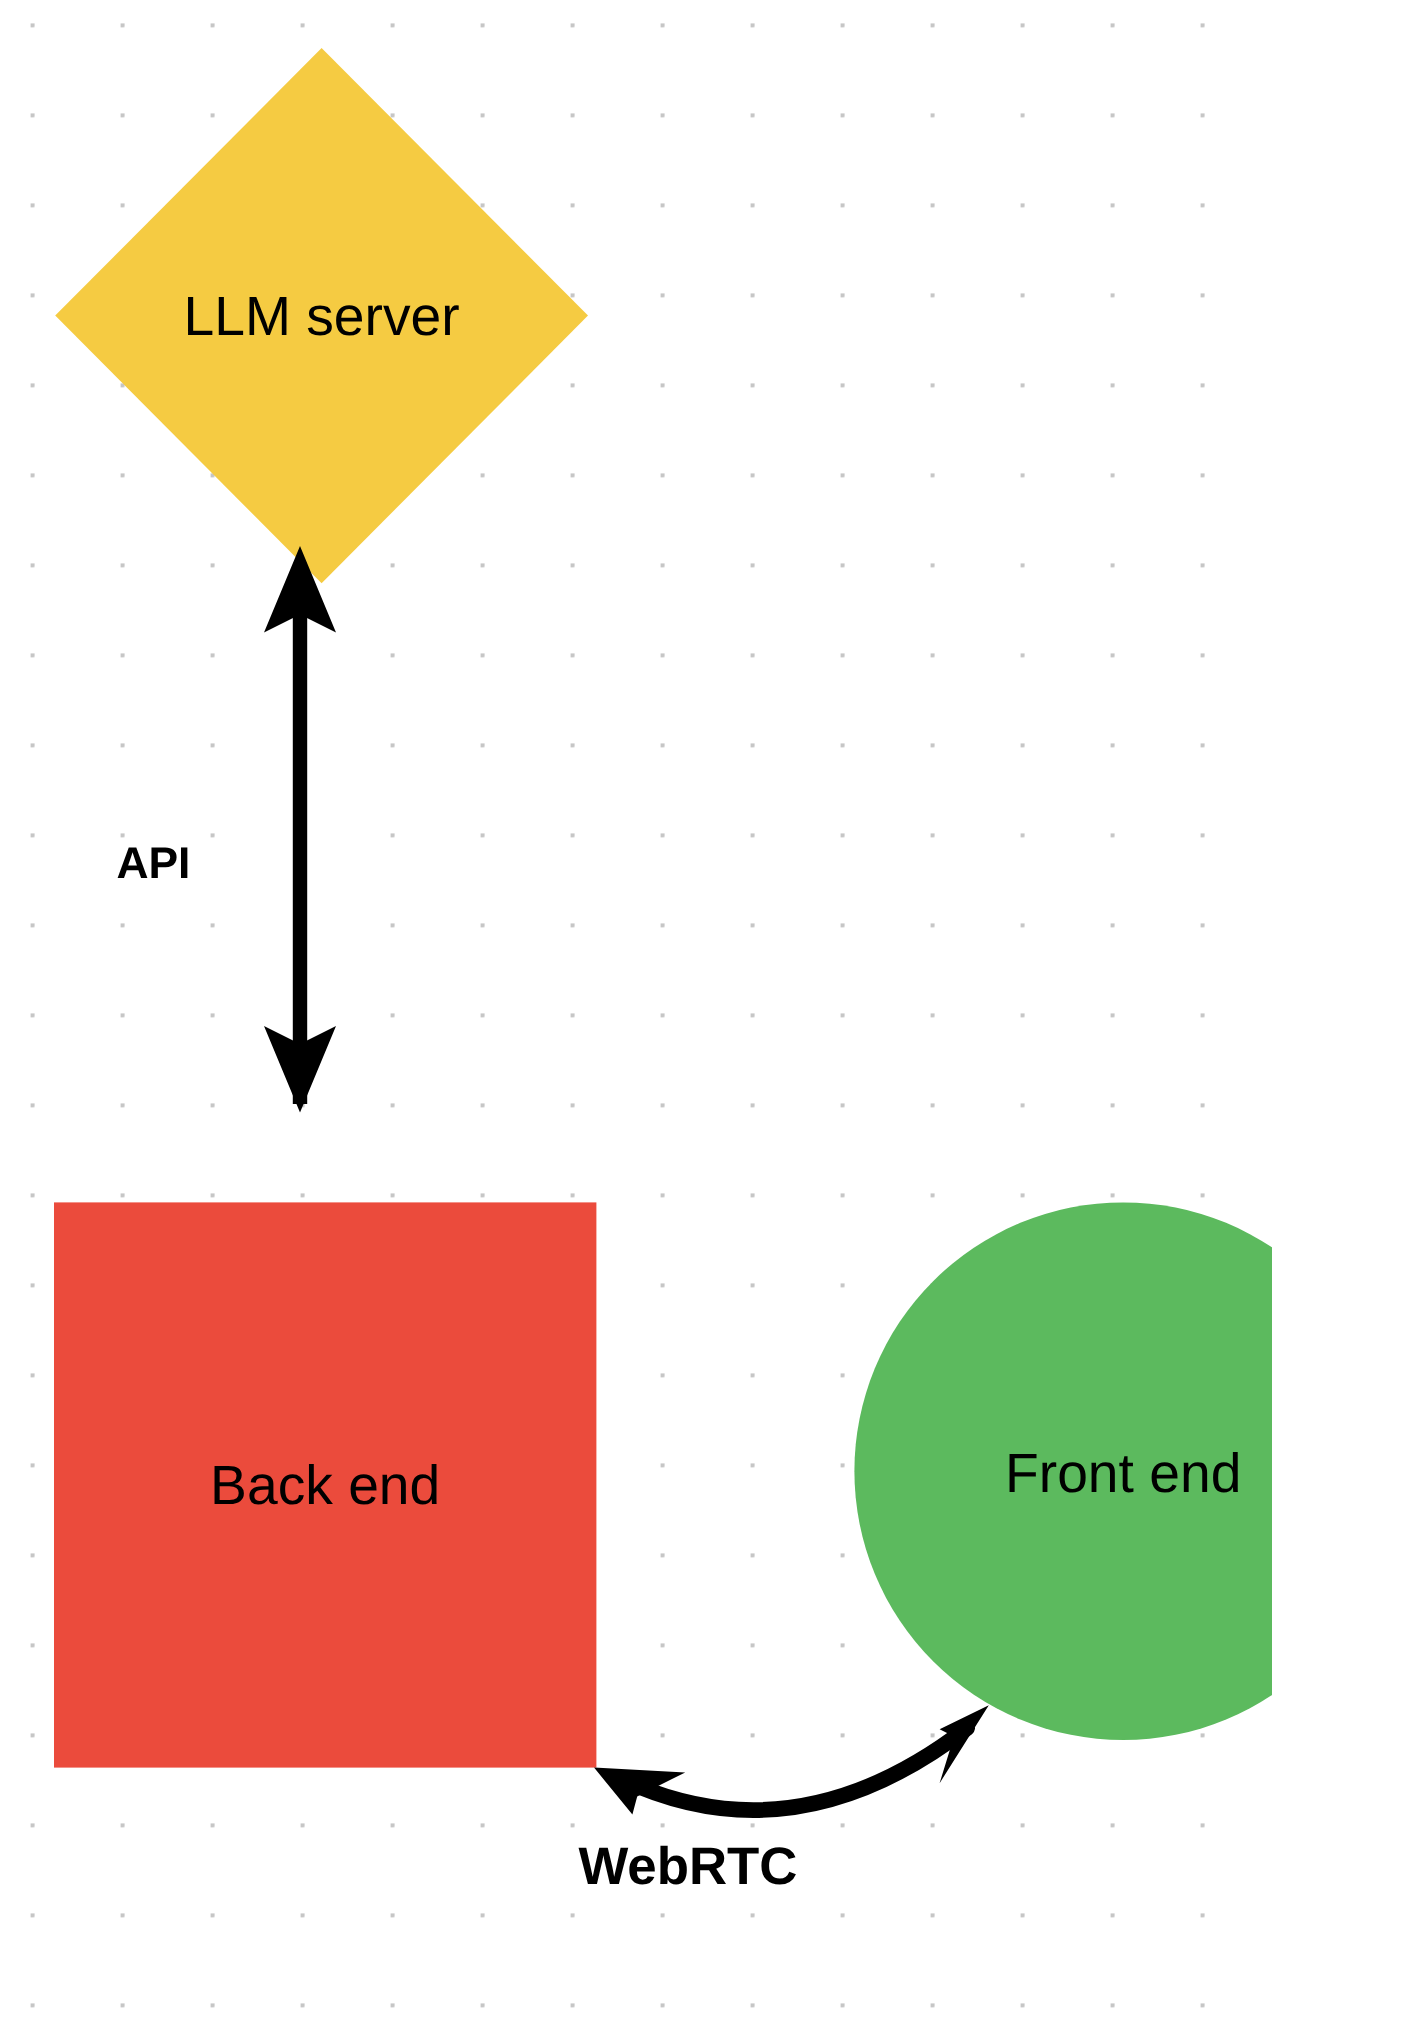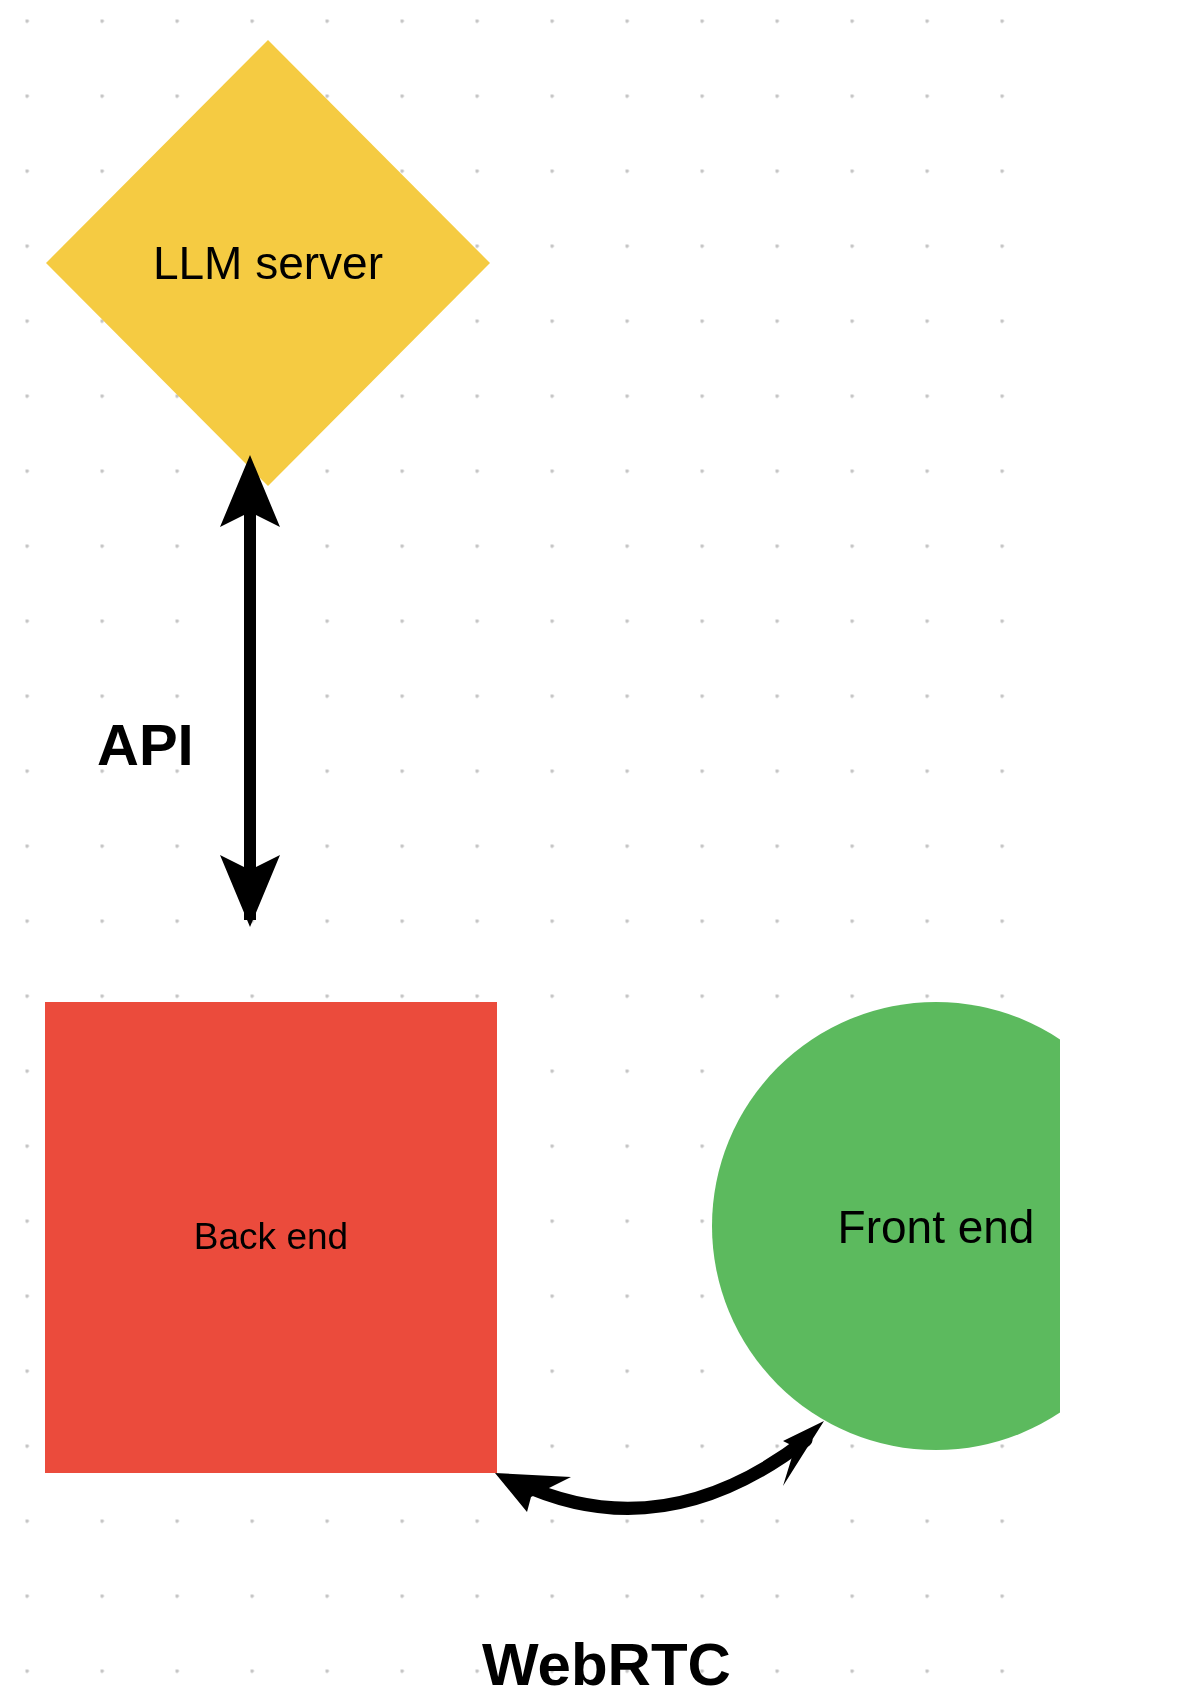--- a/index.html
+++ b/index.html
@@ -45,41 +45,40 @@
     left: 46px;
     top: 234px;
     width: 444px;
     font-size: 46px;
     line-height: 58px;
   }
   #backend-label {
     left: 45px;
     top: 1208px;
     width: 452px;
-    font-size: 37px;
+    font-size: 46px;
     line-height: 58px;
   }
   #frontend-label {
     left: 712px;
     top: 1198px;
     width: 448px;
     font-size: 46px;
     line-height: 58px;
   }
   #api-label {
     left: 97px;
     top: 689px;
-    font-size: 58px;
+    font-size: 37px;
     line-height: 62px;
-    margin-top: 25px;
   }
   #webrtc-label {
     left: 482px;
-    top: 1634px;
-    font-size: 60px;
+    top: 1525px;
+    font-size: 44px;
     line-height: 62px;
   }
 </style>
 </head>
 <body>
 
 <div id="canvas">
 
   <svg class="svg-layer" viewBox="0 0 1179 1697">
 

